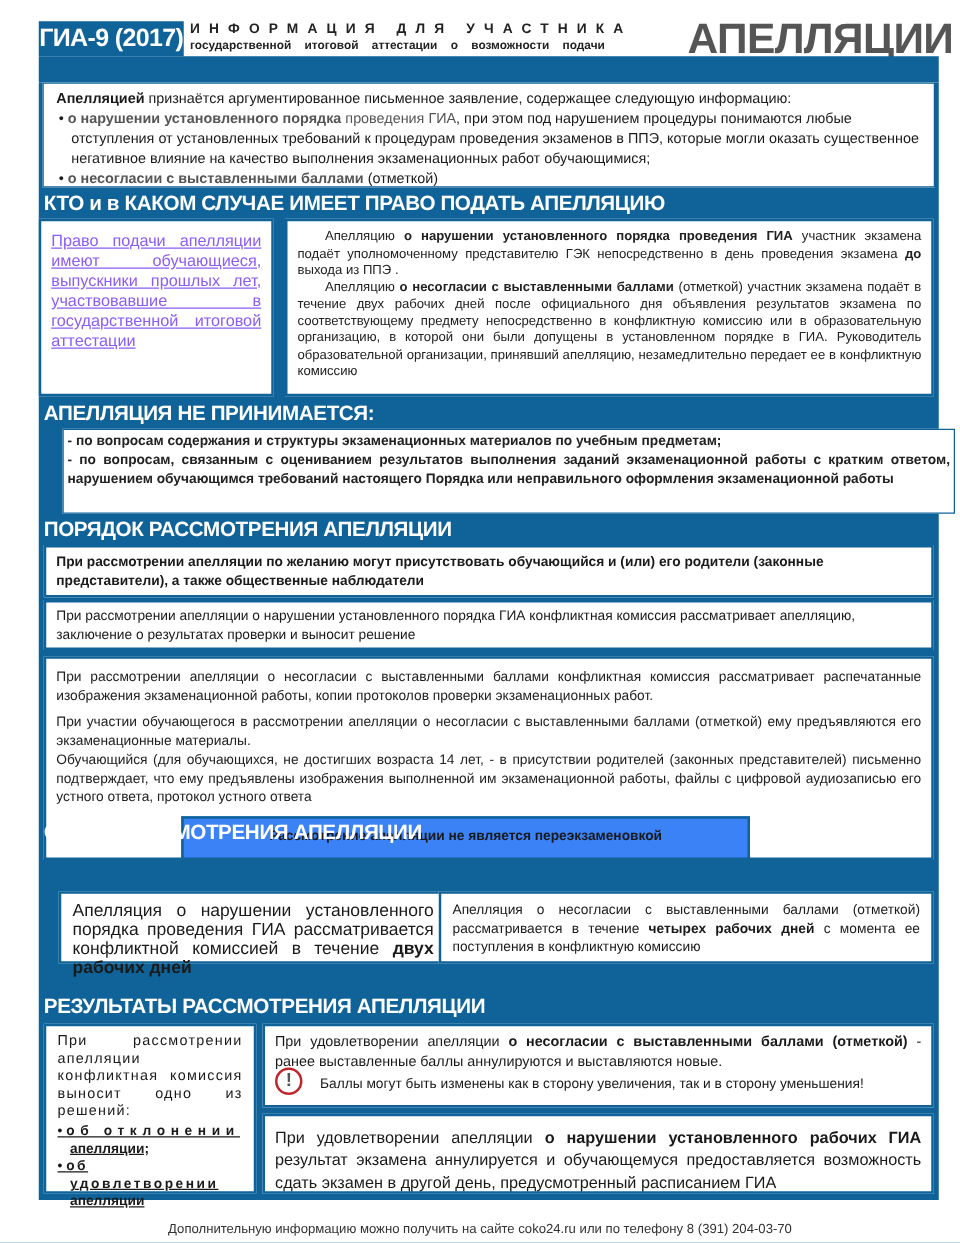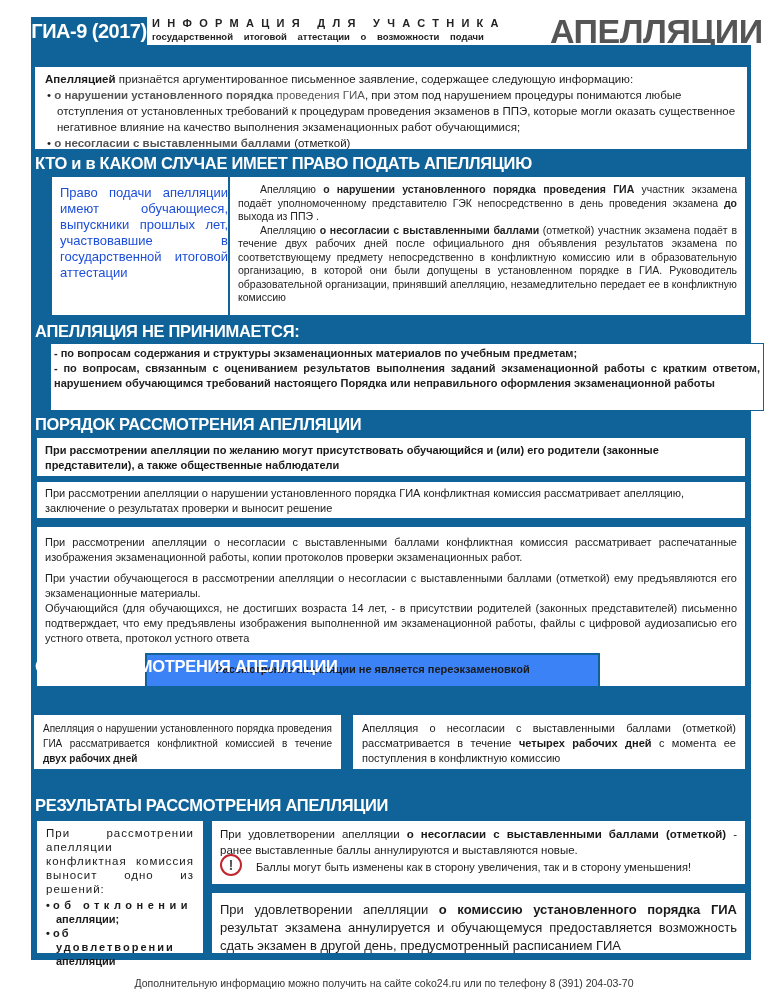--- a/index.html
+++ b/index.html
@@ -25,39 +25,39 @@
     .intro { left: 3px; top: 0; width: 714px; height: 84px; padding: 4px 10px; font-size: 11.5px; line-height: 16px; border: 1px solid #0f6399; }
     .intro b { font-weight: bold; }
     .intro .gray { color: #555; }
     .bullet { padding-left: 12px; text-indent: -10px; }
 
     .sec-title { position: absolute; left: 4px; color: #fff; font-size: 16.5px; font-weight: bold; letter-spacing: -0.3px; line-height: 20px; }
 
     .txt { font-size: 10.5px; line-height: 13.5px; text-align: justify; color: #222; }
     .txt b { font-weight: bold; }
 
-    .who-left { left: 19px; top: 109px; width: 188px; height: 142px; padding: 8px 8px; font-size: 13px; line-height: 16px; text-align: justify; color: #1d4ed8; }
+    .who-left { left: 0; top: 109px; width: 188px; height: 142px; padding: 8px 8px; font-size: 13px; line-height: 16px; text-align: justify; color: #8b5cf6; text-decoration: underline; }
     .who-right { left: 197px; top: 109px; width: 519px; height: 142px; padding: 6px 8px; }
     .who-right p { text-indent: 22px; }
 
     .notacc { left: 3px; top: 277px; width: 714px; height: 68px; padding: 2px 3px; font-size: 11px; line-height: 15px; font-weight: bold; color: #222; border: 1px solid #0f6399; text-align: justify; margin-left: 16px; }
 
     .order1 { left: 4px; top: 370px; width: 712px; height: 42px; padding: 5px 8px; font-size: 11px; line-height: 15px; font-weight: bold; }
     .order2 { left: 4px; top: 414px; width: 712px; height: 40px; padding: 4px 8px; font-size: 11px; line-height: 15px; }
     .order3 { left: 4px; top: 459px; width: 712px; height: 163px; padding: 8px 8px; font-size: 11px; line-height: 15px; color: #222; text-align: justify; }
     .order3 p { margin-bottom: 6px; }
     .order3 p.tight { margin-bottom: 0; }
     .not-reexam { position: absolute; left: 114px; top: 587px; width: 455px; height: 35px; border: 2px solid #0f6399; background: #3b82f6; font-size: 11px; font-weight: bold; text-align: center; line-height: 28px; }
 
-    .terms1 { left: 1px; top: 647px; width: 311px; height: 58px; padding: 6px 9px; font-size: 10px; line-height: 15px; text-align: justify; }
+    .terms1 { left: 16px; top: 647px; width: 311px; height: 58px; padding: 6px 9px; font-size: 14px; line-height: 15px; text-align: justify; }
     .terms2 { left: 320px; top: 647px; width: 396px; height: 58px; padding: 6px 9px; font-size: 11px; line-height: 15px; text-align: justify; }
 
     .res-left { left: 4px; top: 753px; width: 170px; height: 136px; padding: 5px 9px; font-size: 11px; line-height: 14px; }
     .res-left .spaced { letter-spacing: 3.5px; text-align: justify; font-size: 11.5px; }
-    .res-left .lst { margin-top: 2px; font-weight: bold; }
+    .res-left .lst { margin-top: 2px; font-weight: bold; text-decoration: underline; }
     .res-left .li { padding-left: 10px; text-indent: -10px; }
     .res-left .li .sp { letter-spacing: 4.5px; }
     .res-right1 { left: 179px; top: 753px; width: 537px; height: 67px; padding: 5px 8px; font-size: 11.5px; line-height: 16px; }
     .res-right2 { left: 179px; top: 825px; width: 537px; height: 64px; padding: 8px 8px; font-size: 13px; line-height: 18px; text-align: justify; }
     .warn-row { display: flex; align-items: center; margin-top: 0px; }
     .warn-icon { width: 22px; height: 22px; border: 2px solid #c0262d; border-radius: 50%; display: flex; align-items: center; justify-content: center; font-weight: bold; color: #555; font-size: 15px; margin-left: 0px; margin-right: 14px; margin-top: -4px; }
 
     .footer { position: absolute; left: 0; top: 977px; width: 768px; text-align: center; font-size: 10.5px; color: #333; }
   </style>
 </head>
@@ -118,18 +118,18 @@
         <div class="li">• <span class="sp" style="letter-spacing:2px;">об удовлетворении</span><br><span>апелляции</span></div>
       </div>
     </div>
     <div class="box res-right1">
       <div style="text-align:justify;"><span>При удовлетворении апелляции </span><b>о несогласии с выставленными баллами (отметкой)</b><span> - ранее выставленные баллы аннулируются и выставляются новые.</span></div>
       <div class="warn-row">
         <span class="warn-icon">!</span>
         <span style="font-size:11px;">Баллы могут быть изменены как в сторону увеличения, так и в сторону уменьшения!</span>
       </div>
     </div>
-    <div class="box res-right2"><span>При удовлетворении апелляции </span><b>о комиссию установленного порядка ГИА</b><span>  результат экзамена аннулируется и обучающемуся предоставляется возможность сдать экзамен в другой день, предусмотренный расписанием ГИА</span></div>
+    <div class="box res-right2"><span>При удовлетворении апелляции </span><b>о нарушении установленного рабочих ГИА</b><span>  результат экзамена аннулируется и обучающемуся предоставляется возможность сдать экзамен в другой день, предусмотренный расписанием ГИА</span></div>
 
   </div>
 </div>
 
 <div class="footer">Дополнительную информацию можно получить на сайте coko24.ru или по телефону 8 (391) 204-03-70</div>
 
 </body></html>

